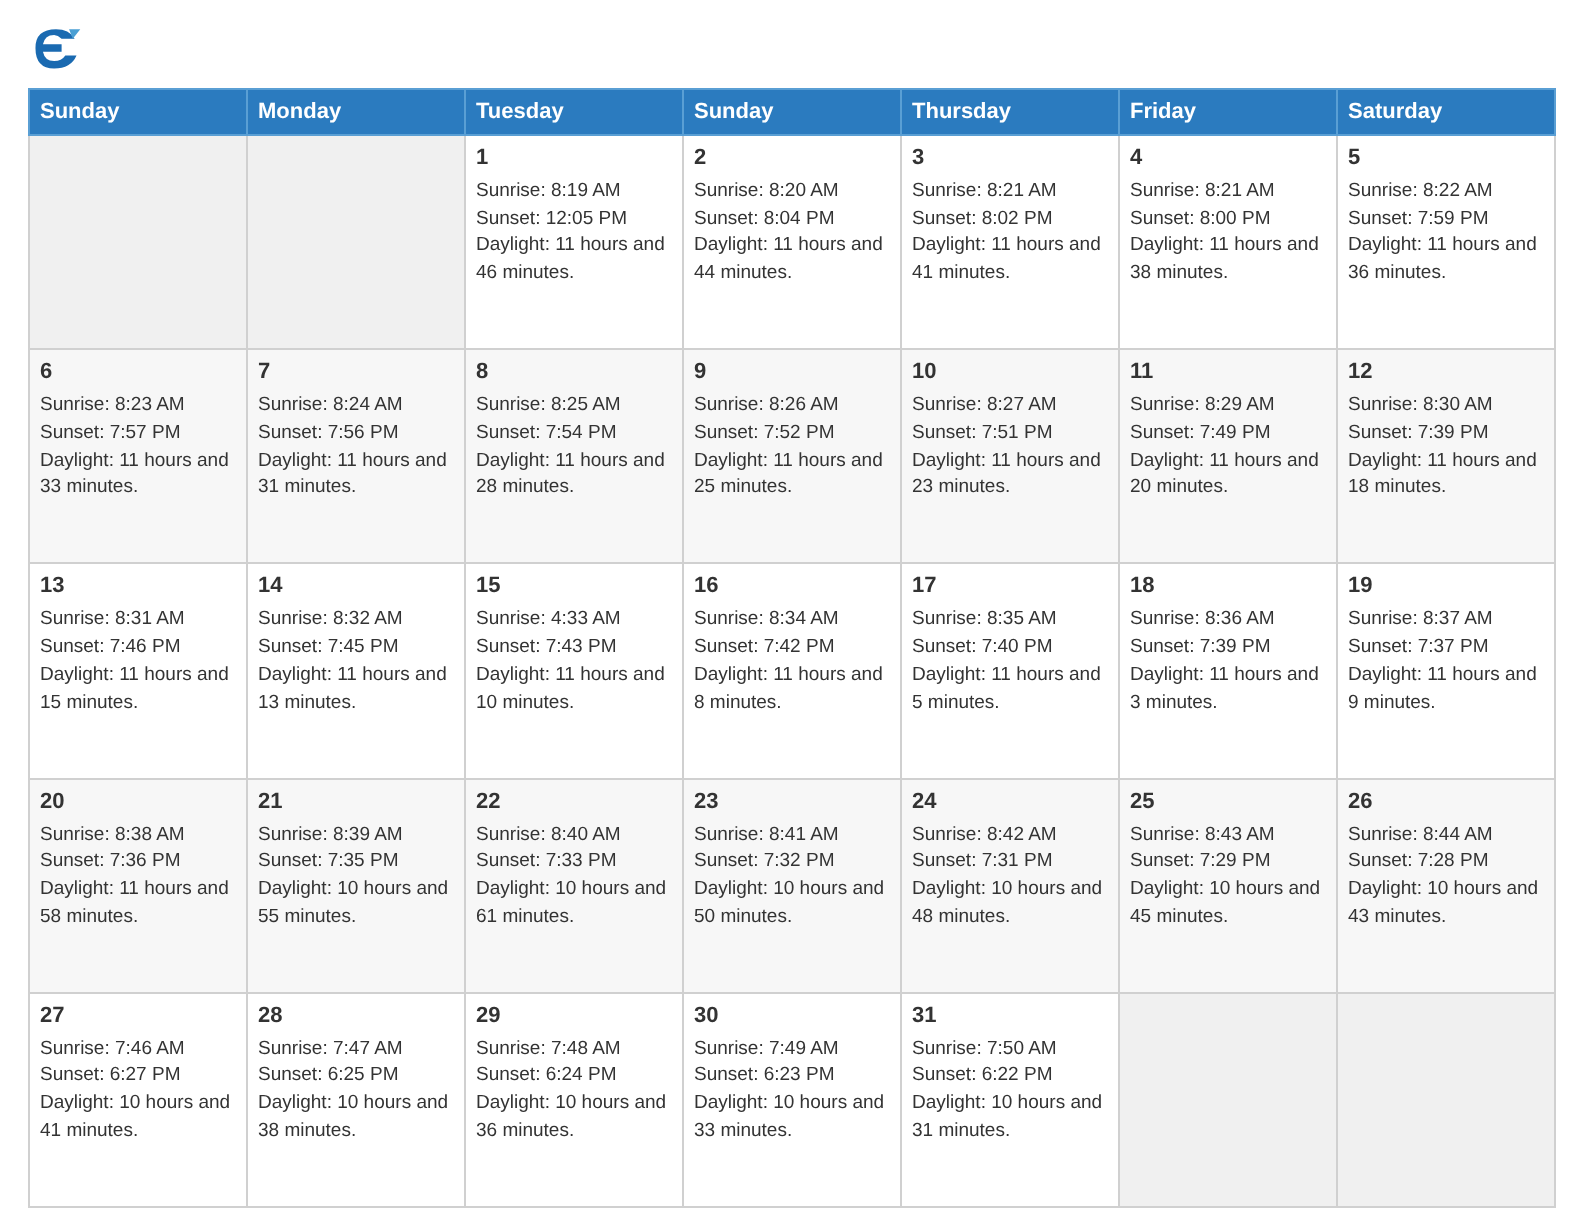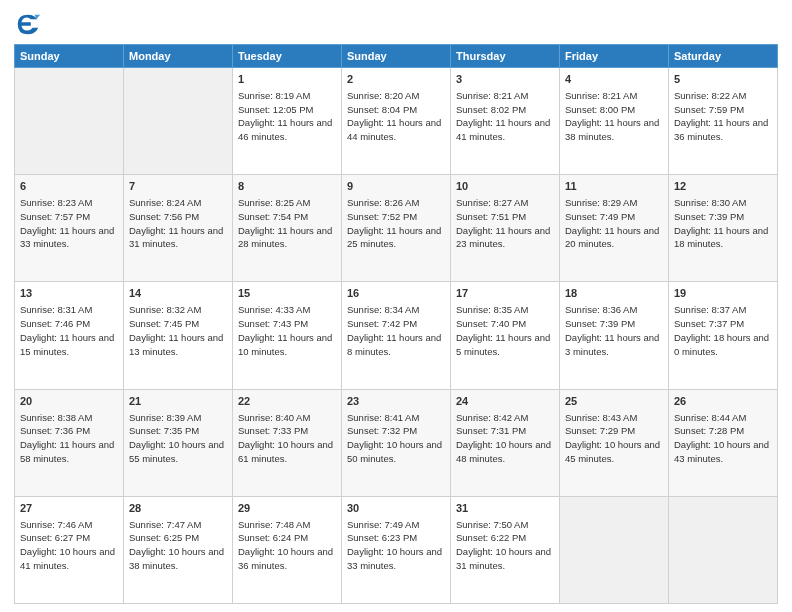--- a/index.html
+++ b/index.html
@@ -148,21 +148,21 @@
           <td><span class="day-number">11</span><span>Sunrise: 8:29 AM</span><br><span>Sunset: 7:49 PM</span><br><span>Daylight: 11 hours and 20 minutes.</span></td>
           <td><span class="day-number">12</span><span>Sunrise: 8:30 AM</span><br><span>Sunset: 7:39 PM</span><br><span>Daylight: 11 hours and 18 minutes.</span></td>
         </tr>
         <tr>
           <td><span class="day-number">13</span><span>Sunrise: 8:31 AM</span><br><span>Sunset: 7:46 PM</span><br><span>Daylight: 11 hours and 15 minutes.</span></td>
           <td><span class="day-number">14</span><span>Sunrise: 8:32 AM</span><br><span>Sunset: 7:45 PM</span><br><span>Daylight: 11 hours and 13 minutes.</span></td>
           <td><span class="day-number">15</span><span>Sunrise: 4:33 AM</span><br><span>Sunset: 7:43 PM</span><br><span>Daylight: 11 hours and 10 minutes.</span></td>
           <td><span class="day-number">16</span><span>Sunrise: 8:34 AM</span><br><span>Sunset: 7:42 PM</span><br><span>Daylight: 11 hours and 8 minutes.</span></td>
           <td><span class="day-number">17</span><span>Sunrise: 8:35 AM</span><br><span>Sunset: 7:40 PM</span><br><span>Daylight: 11 hours and 5 minutes.</span></td>
           <td><span class="day-number">18</span><span>Sunrise: 8:36 AM</span><br><span>Sunset: 7:39 PM</span><br><span>Daylight: 11 hours and 3 minutes.</span></td>
-          <td><span class="day-number">19</span><span>Sunrise: 8:37 AM</span><br><span>Sunset: 7:37 PM</span><br><span>Daylight: 18 hours and 0 minutes.</span></td>
+          <td><span class="day-number">19</span><span>Sunrise: 8:37 AM</span><br><span>Sunset: 7:37 PM</span><br><span>Daylight: 11 hours and 9 minutes.</span></td>
         </tr>
         <tr>
           <td><span class="day-number">20</span><span>Sunrise: 8:38 AM</span><br><span>Sunset: 7:36 PM</span><br><span>Daylight: 11 hours and 58 minutes.</span></td>
           <td><span class="day-number">21</span><span>Sunrise: 8:39 AM</span><br><span>Sunset: 7:35 PM</span><br><span>Daylight: 10 hours and 55 minutes.</span></td>
           <td><span class="day-number">22</span><span>Sunrise: 8:40 AM</span><br><span>Sunset: 7:33 PM</span><br><span>Daylight: 10 hours and 61 minutes.</span></td>
           <td><span class="day-number">23</span><span>Sunrise: 8:41 AM</span><br><span>Sunset: 7:32 PM</span><br><span>Daylight: 10 hours and 50 minutes.</span></td>
           <td><span class="day-number">24</span><span>Sunrise: 8:42 AM</span><br><span>Sunset: 7:31 PM</span><br><span>Daylight: 10 hours and 48 minutes.</span></td>
           <td><span class="day-number">25</span><span>Sunrise: 8:43 AM</span><br><span>Sunset: 7:29 PM</span><br><span>Daylight: 10 hours and 45 minutes.</span></td>
           <td><span class="day-number">26</span><span>Sunrise: 8:44 AM</span><br><span>Sunset: 7:28 PM</span><br><span>Daylight: 10 hours and 43 minutes.</span></td>
         </tr>

